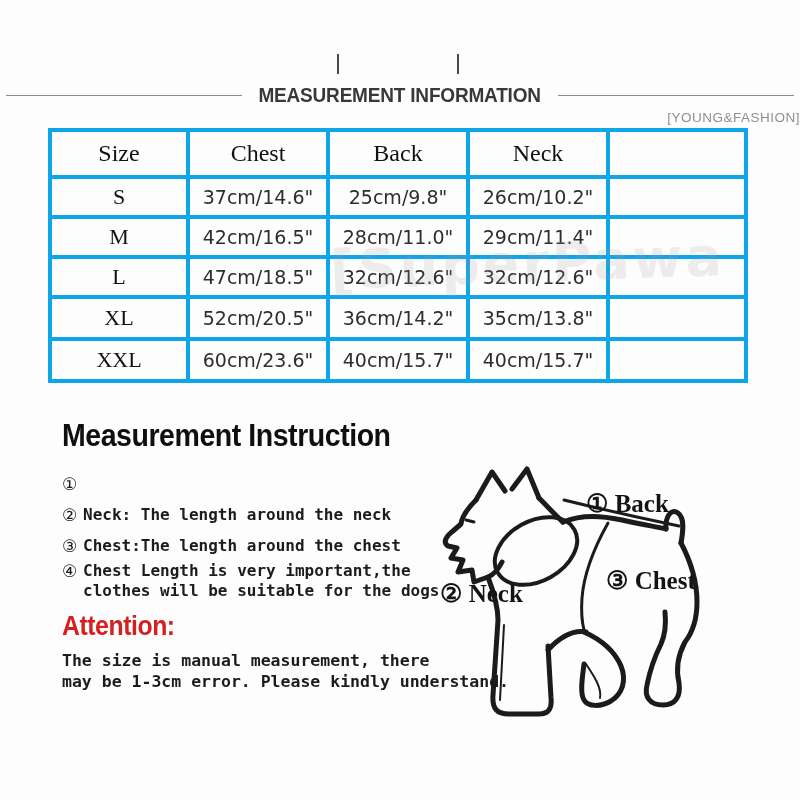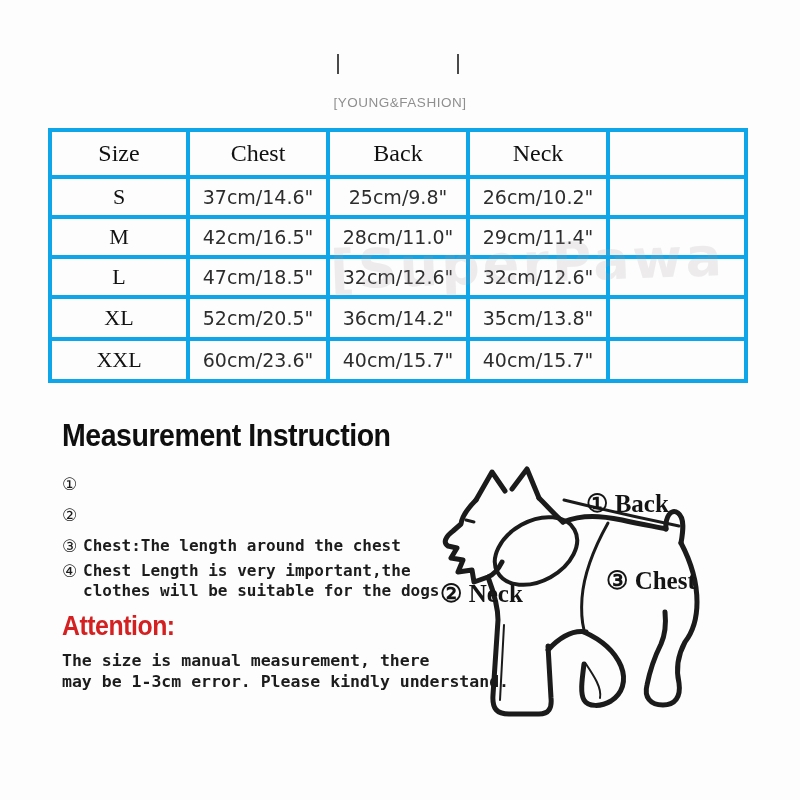--- a/index.html
+++ b/index.html
@@ -12,21 +12,21 @@
   .tick.t1{left:337px;} .tick.t2{left:457px;}
 
   
   .header{position:absolute;left:0;top:84px;width:800px;}
   .title-row{display:flex;align-items:center;gap:9px;padding:0 6px;}
   .rule{flex:1;height:1px;background:#8d8d8d;}
   .main-title{
     font-size:20px;font-weight:bold;color:#383838;letter-spacing:-0.2px;
     white-space:nowrap;transform:scaleX(0.95);
   }
-  .subtitle{text-align:center;color:#8f8f8f;font-size:13.5px;margin-top:11px;letter-spacing:0.5px;}
+  .subtitle{text-align:right;color:#8f8f8f;font-size:13.5px;margin-top:3px;letter-spacing:0.5px;}
 
   
   .size-table{
     position:absolute;left:48px;top:128px;width:696px;border-collapse:collapse;
     table-layout:fixed;background:transparent;
   }
   .size-table td{border:4px solid #0ea5e9;text-align:center;vertical-align:middle;padding:0;}
   .size-table tr.head td{font-family:"Liberation Serif",serif;font-size:24px;color:#111;height:43px;}
   .size-table td.sz{font-family:"Liberation Serif",serif;font-size:22px;color:#111;}
   .size-table td.val{font-family:"DejaVu Sans",sans-serif;font-size:19px;color:#2d2d2d;}
@@ -63,20 +63,25 @@
   .dog-wrap svg{display:block;}
   .diagram-label{font-family:"Liberation Serif",serif;font-weight:bold;font-size:25px;fill:#141414;}
 </style>
 </head>
 <body>
 
 <div class="tick t1"></div>
 <div class="tick t2"></div>
 
 <div class="header">
+  <div class="title-row">
+    <div class="rule"></div>
+    <div class="main-title">MEASUREMENT INFORMATION</div>
+    <div class="rule"></div>
+  </div>
   <div class="subtitle">[YOUNG&amp;FASHION]</div>
 </div>
 
 <table class="size-table">
   <colgroup>
     <col style="width:138px">
       <col style="width:140px">
       <col style="width:140px">
       <col style="width:140px">
       <col style="width:138px">
@@ -168,20 +173,23 @@
 </div>
 
 <div class="instruction">
   <div class="instr-heading">Measurement Instruction</div>
   <div class="items">
     <div class="item i1">
       <span class="num">①</span>
     </div>
     <div class="item i2">
       <span class="num">②</span>
+      <div class="lines">
+        <div>Neck: The length around the neck</div>
+      </div>
     </div>
     <div class="item i3">
       <span class="num">③</span>
       <div class="lines">
         <div>Chest:The length around the chest</div>
       </div>
     </div>
     <div class="item i4">
       <span class="num">④</span>
       <div class="lines">

